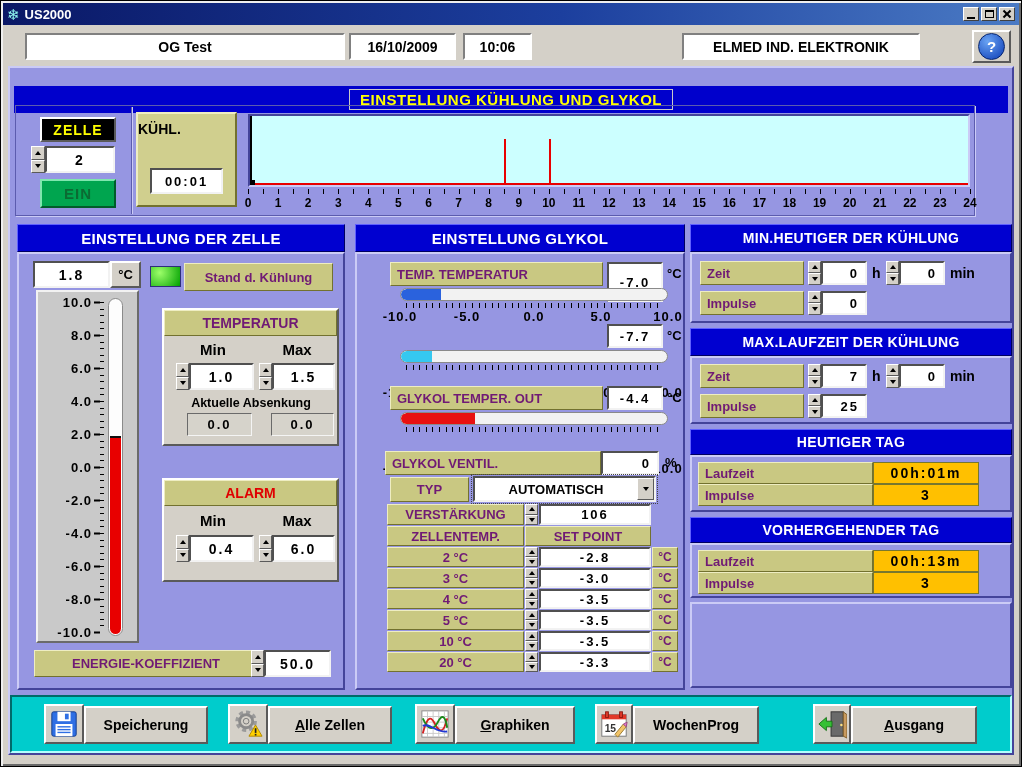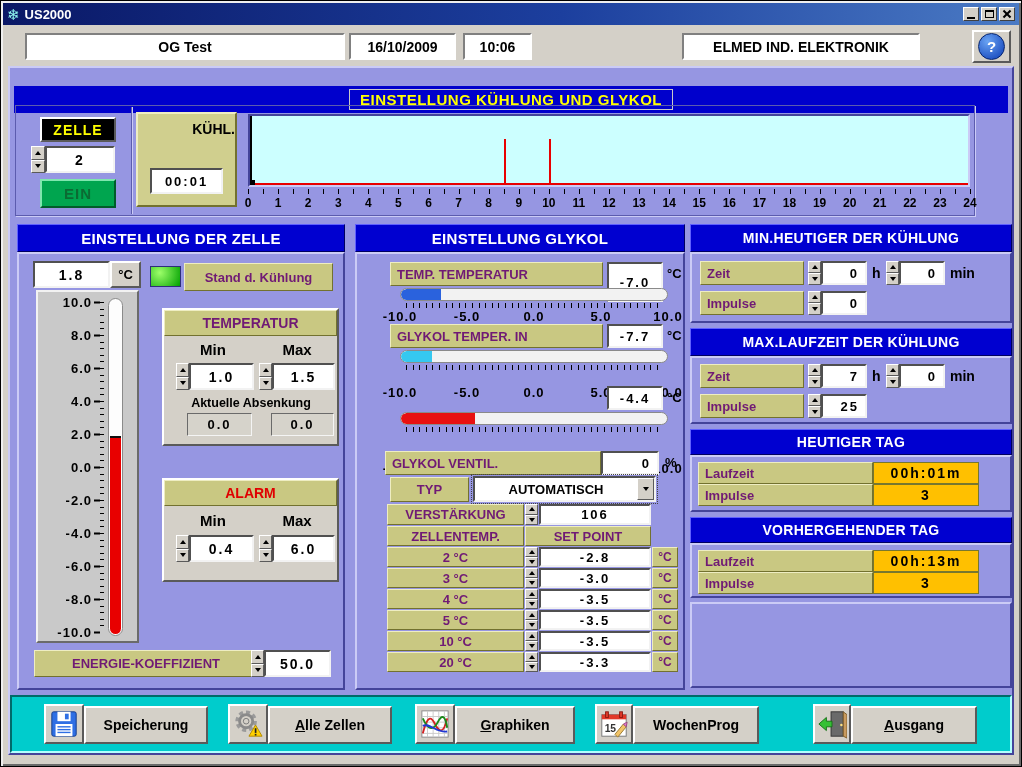--- a/index.html
+++ b/index.html
@@ -183,21 +183,21 @@
       <i class="tu"></i>
     </span>
   <span class="sb">
       <i class="td"></i>
     </span>
 </span>
 <div class="abs field" style="left:45px;top:146px;width:70px;height:27px;">2</div>
 <div class="abs big-ein" style="left:40px;top:179px;width:76px;height:29px;">EIN</div>
 
 <div class="abs" style="left:136px;top:112px;width:101px;height:95px;background:#d0cf8e;border:2px solid;border-color:#eeedc2 #72712f #72712f #eeedc2;">
-  <div style="text-align:right;padding-top:7px;font-weight:bold;font-size:14px;">KÜHL.</div>
+  <div style="text-align:left;padding-top:7px;font-weight:bold;font-size:14px;">KÜHL.</div>
 </div>
 <div class="abs field" style="left:150px;top:168px;width:73px;height:26px;font-size:13px;">00:01</div>
 
 <div class="abs tl-plot" style="left:248px;top:114px;width:722px;height:73px;">
   <div class="tl-yaxis"></div>
   <div class="tl-base"></div>
   <div class="tl-origin"></div>
 <div class="tl-event" style="left: 35.4167%; background: rgb(232, 0, 0);"></div>
     <div class="tl-event" style="left: 41.6667%; background: rgb(232, 0, 0);"></div>
   </div>
@@ -414,37 +414,37 @@
   <div class="abs sl-scale" style="left:400px;top:309px;width:268px;height:14px;">
       <span class="sl-lab" style="left: 0%;">-10.0</span>
       <span class="sl-lab" style="left: 25%;">-5.0</span>
       <span class="sl-lab" style="left: 50%;">0.0</span>
       <span class="sl-lab" style="left: 75%;">5.0</span>
       <span class="sl-lab" style="left: 100%;">10.0</span>
     </div>
 </div>
 
 <div class="slider-group">
-  <div class="abs khaki left" style="left:390px;top:324px;width:213px;height:24px;">GLYKOL TEMPER. IN</div>
   <div class="abs field" style="left:607px;top:324px;width:56px;height:24px;font-size:13px;">-7.7</div>
   <div class="abs unit" style="left:667px;top:328px;">°C</div>
   <div class="abs sl-track" style="left:400px;top:350px;width:268px;height:13px;">
       <div class="sl-fill" style="width: 11.5%; background: rgb(53, 200, 240);"></div>
     </div>
   <div class="abs sl-ruler" style="left:406px;top:365px;width:256px;height:5px;"></div>
   <div class="abs sl-scale" style="left:400px;top:371px;width:268px;height:14px;">
       <span class="sl-lab" style="left: 0%;">-10.0</span>
       <span class="sl-lab" style="left: 25%;">-5.0</span>
       <span class="sl-lab" style="left: 50%;">0.0</span>
       <span class="sl-lab" style="left: 75%;">5.0</span>
       <span class="sl-lab" style="left: 100%;">10.0</span>
     </div>
 </div>
 
 <div class="slider-group">
+  <div class="abs khaki left" style="left:390px;top:386px;width:213px;height:24px;">GLYKOL TEMPER. OUT</div>
   <div class="abs field" style="left:607px;top:386px;width:56px;height:24px;font-size:13px;">-4.4</div>
   <div class="abs unit" style="left:667px;top:390px;">°C</div>
   <div class="abs sl-track" style="left:400px;top:412px;width:268px;height:13px;">
       <div class="sl-fill" style="width: 28%; background: rgb(232, 17, 17);"></div>
     </div>
   <div class="abs sl-ruler" style="left:406px;top:427px;width:256px;height:5px;"></div>
   <div class="abs sl-scale" style="left:400px;top:433px;width:268px;height:14px;">
       <span class="sl-lab" style="left: 0%;">-10.0</span>
       <span class="sl-lab" style="left: 25%;">-5.0</span>
       <span class="sl-lab" style="left: 50%;">0.0</span>

